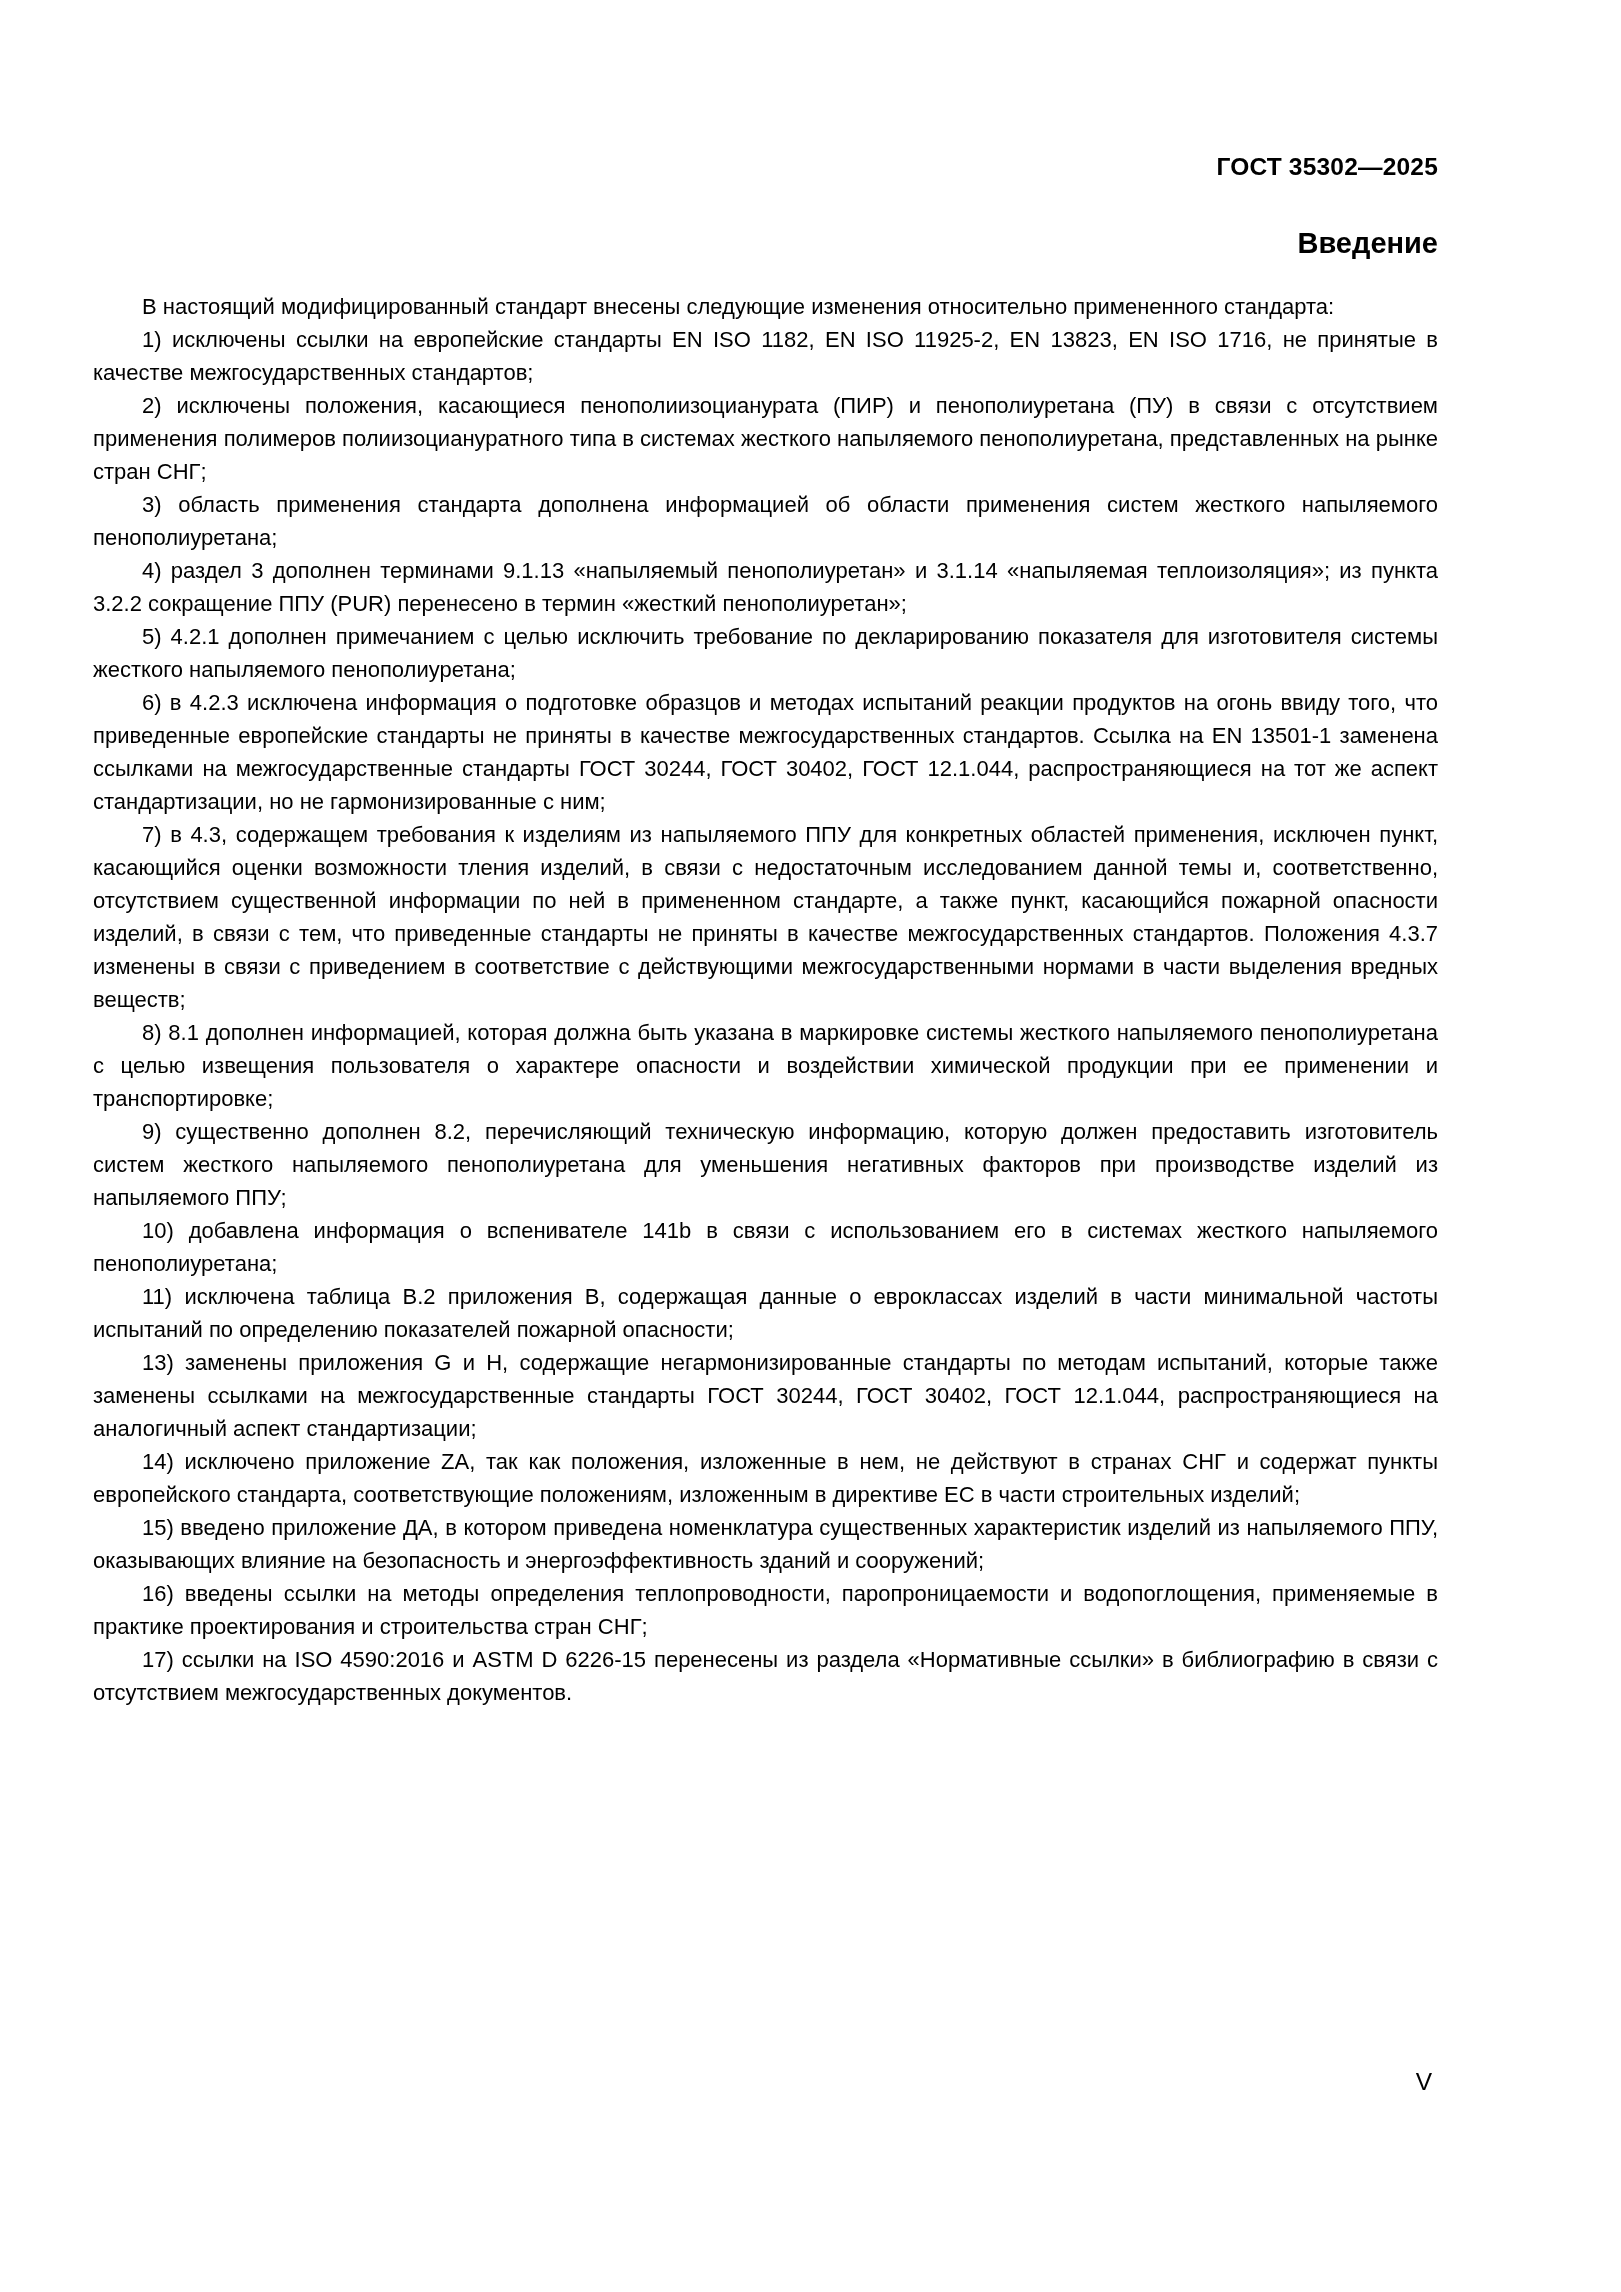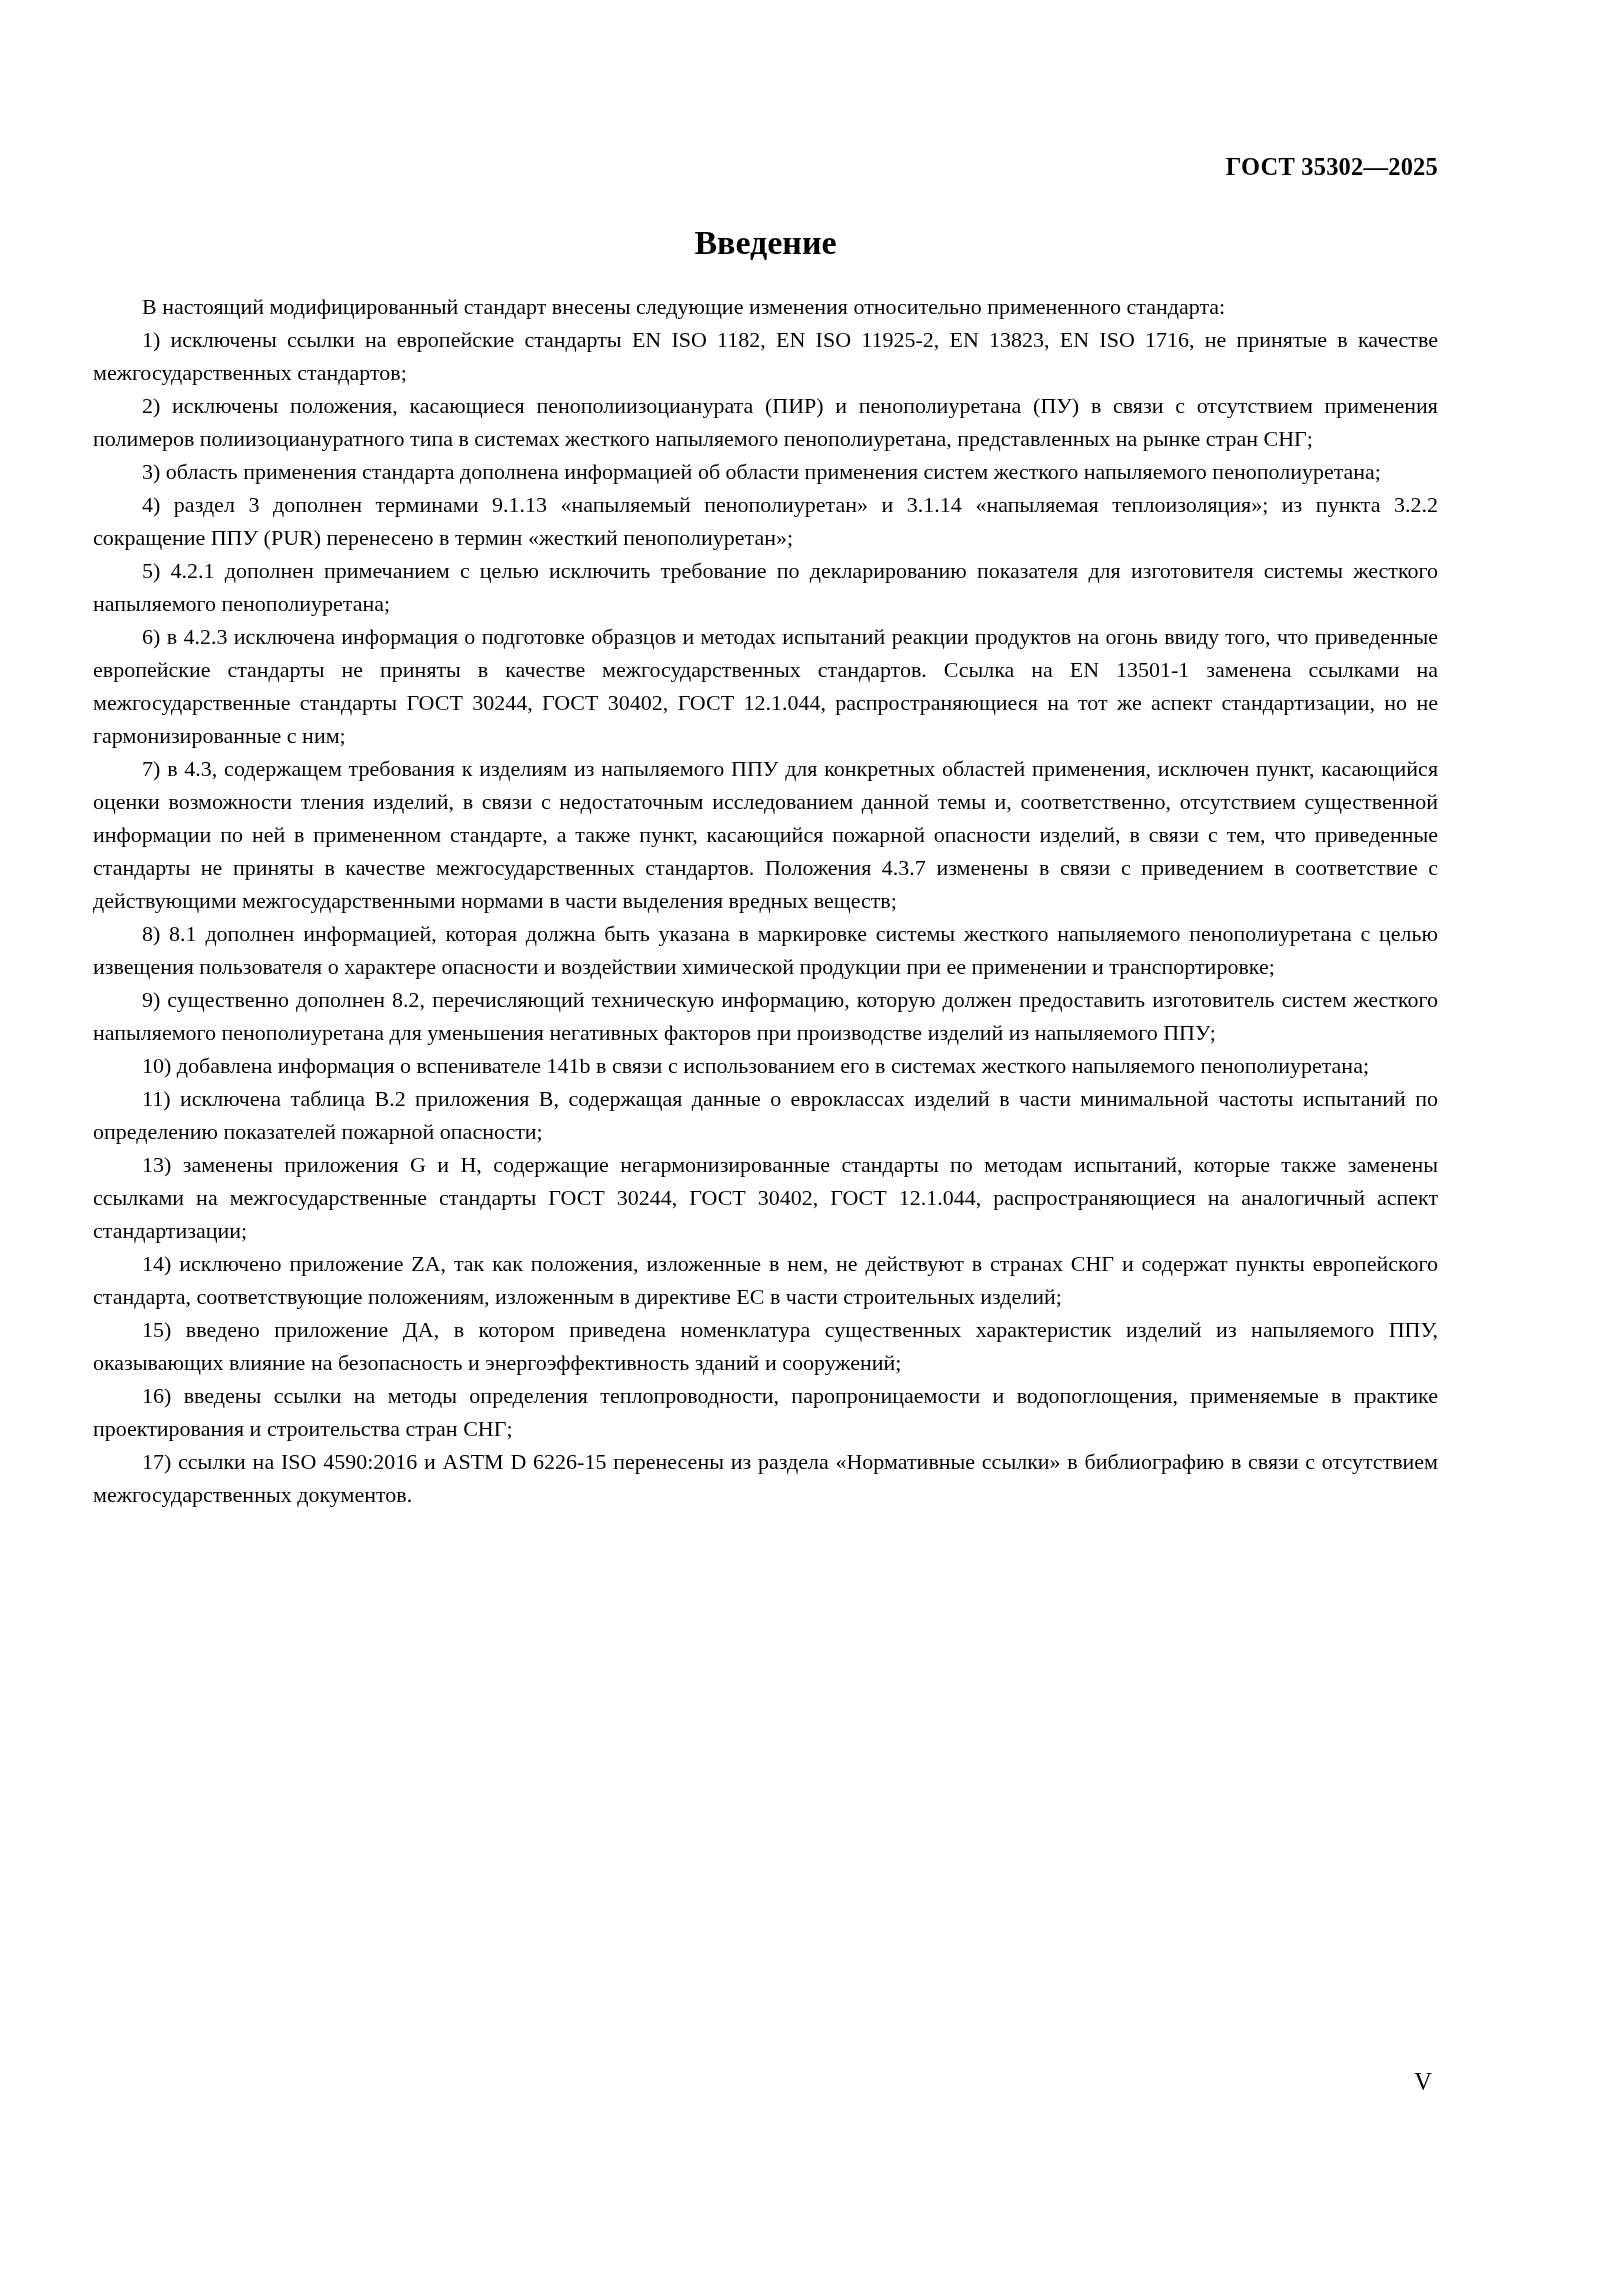--- a/index.html
+++ b/index.html
@@ -6,41 +6,41 @@
     margin: 0;
     padding: 0;
     background: #ffffff;
   }
   .page {
     position: relative;
     width: 1621px;
     height: 2293px;
     background: #ffffff;
     color: #000000;
-    font-family: Liberation Serif, serif;
+    font-family: Liberation Sans, sans-serif;
     overflow: hidden;
   }
   .content {
     position: absolute;
     left: 93px;
     top: 0;
     width: 1345px;
   }
   .doc-header {
     margin-top: 153px;
     text-align: right;
     font-size: 24.5px;
     font-weight: bold;
     line-height: 28px;
     letter-spacing: 0.2px;
   }
   .doc-title {
     margin-top: 45px;
-    text-align: center;
-    font-size: 34px;
+    text-align: right;
+    font-size: 29px;
     font-weight: bold;
     line-height: 34px;
   }
   .body-text {
     margin-top: 30px;
     font-size: 22px;
     line-height: 33px;
   }
   .para {
     margin: 0;

